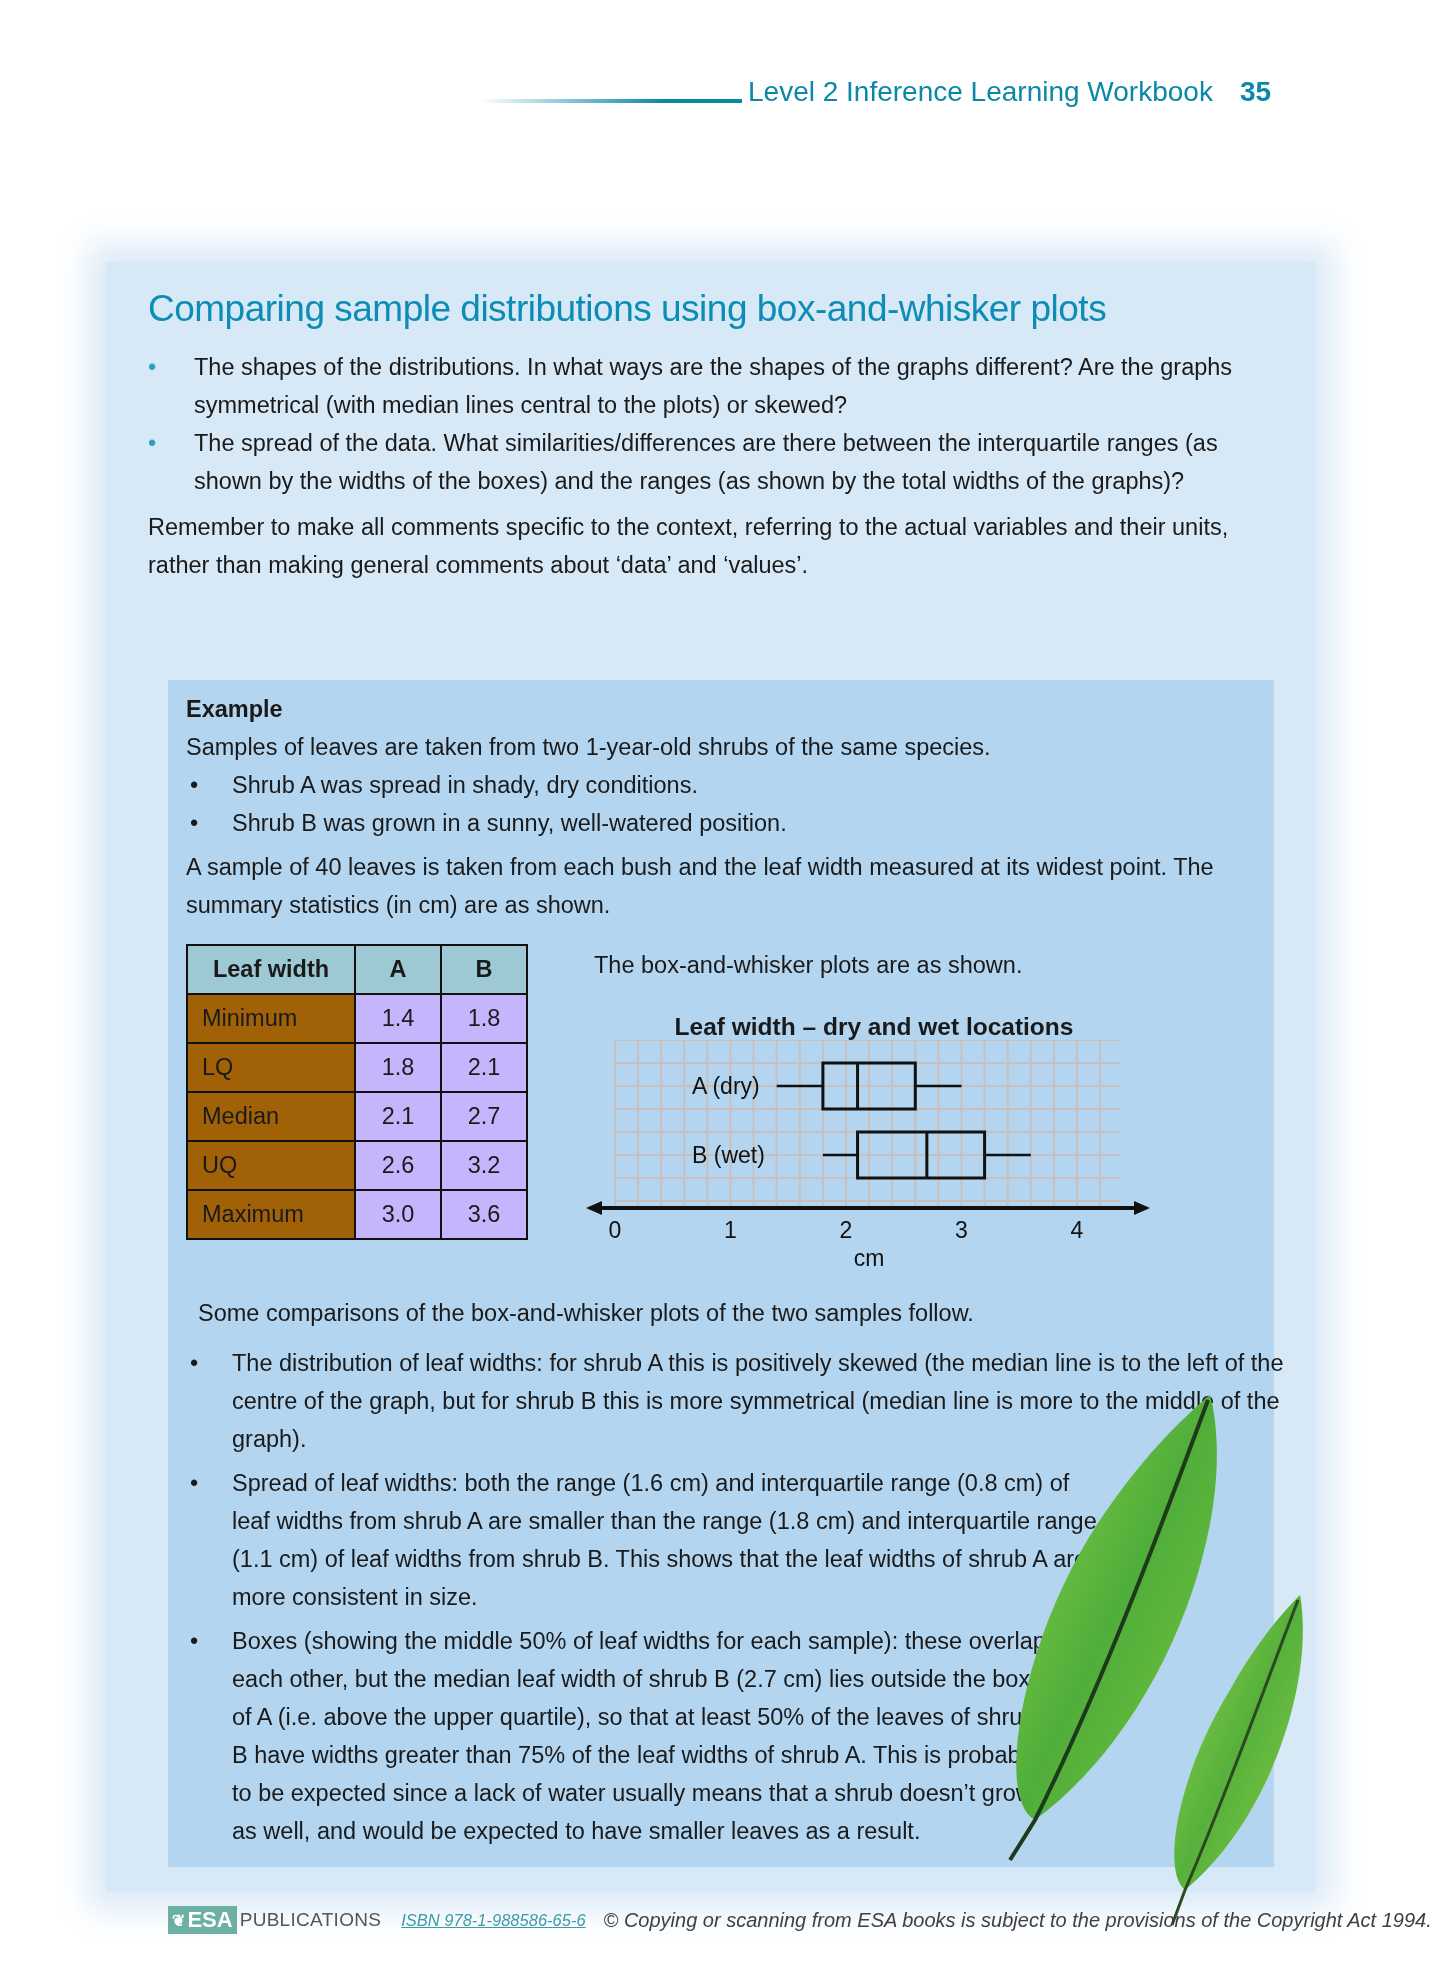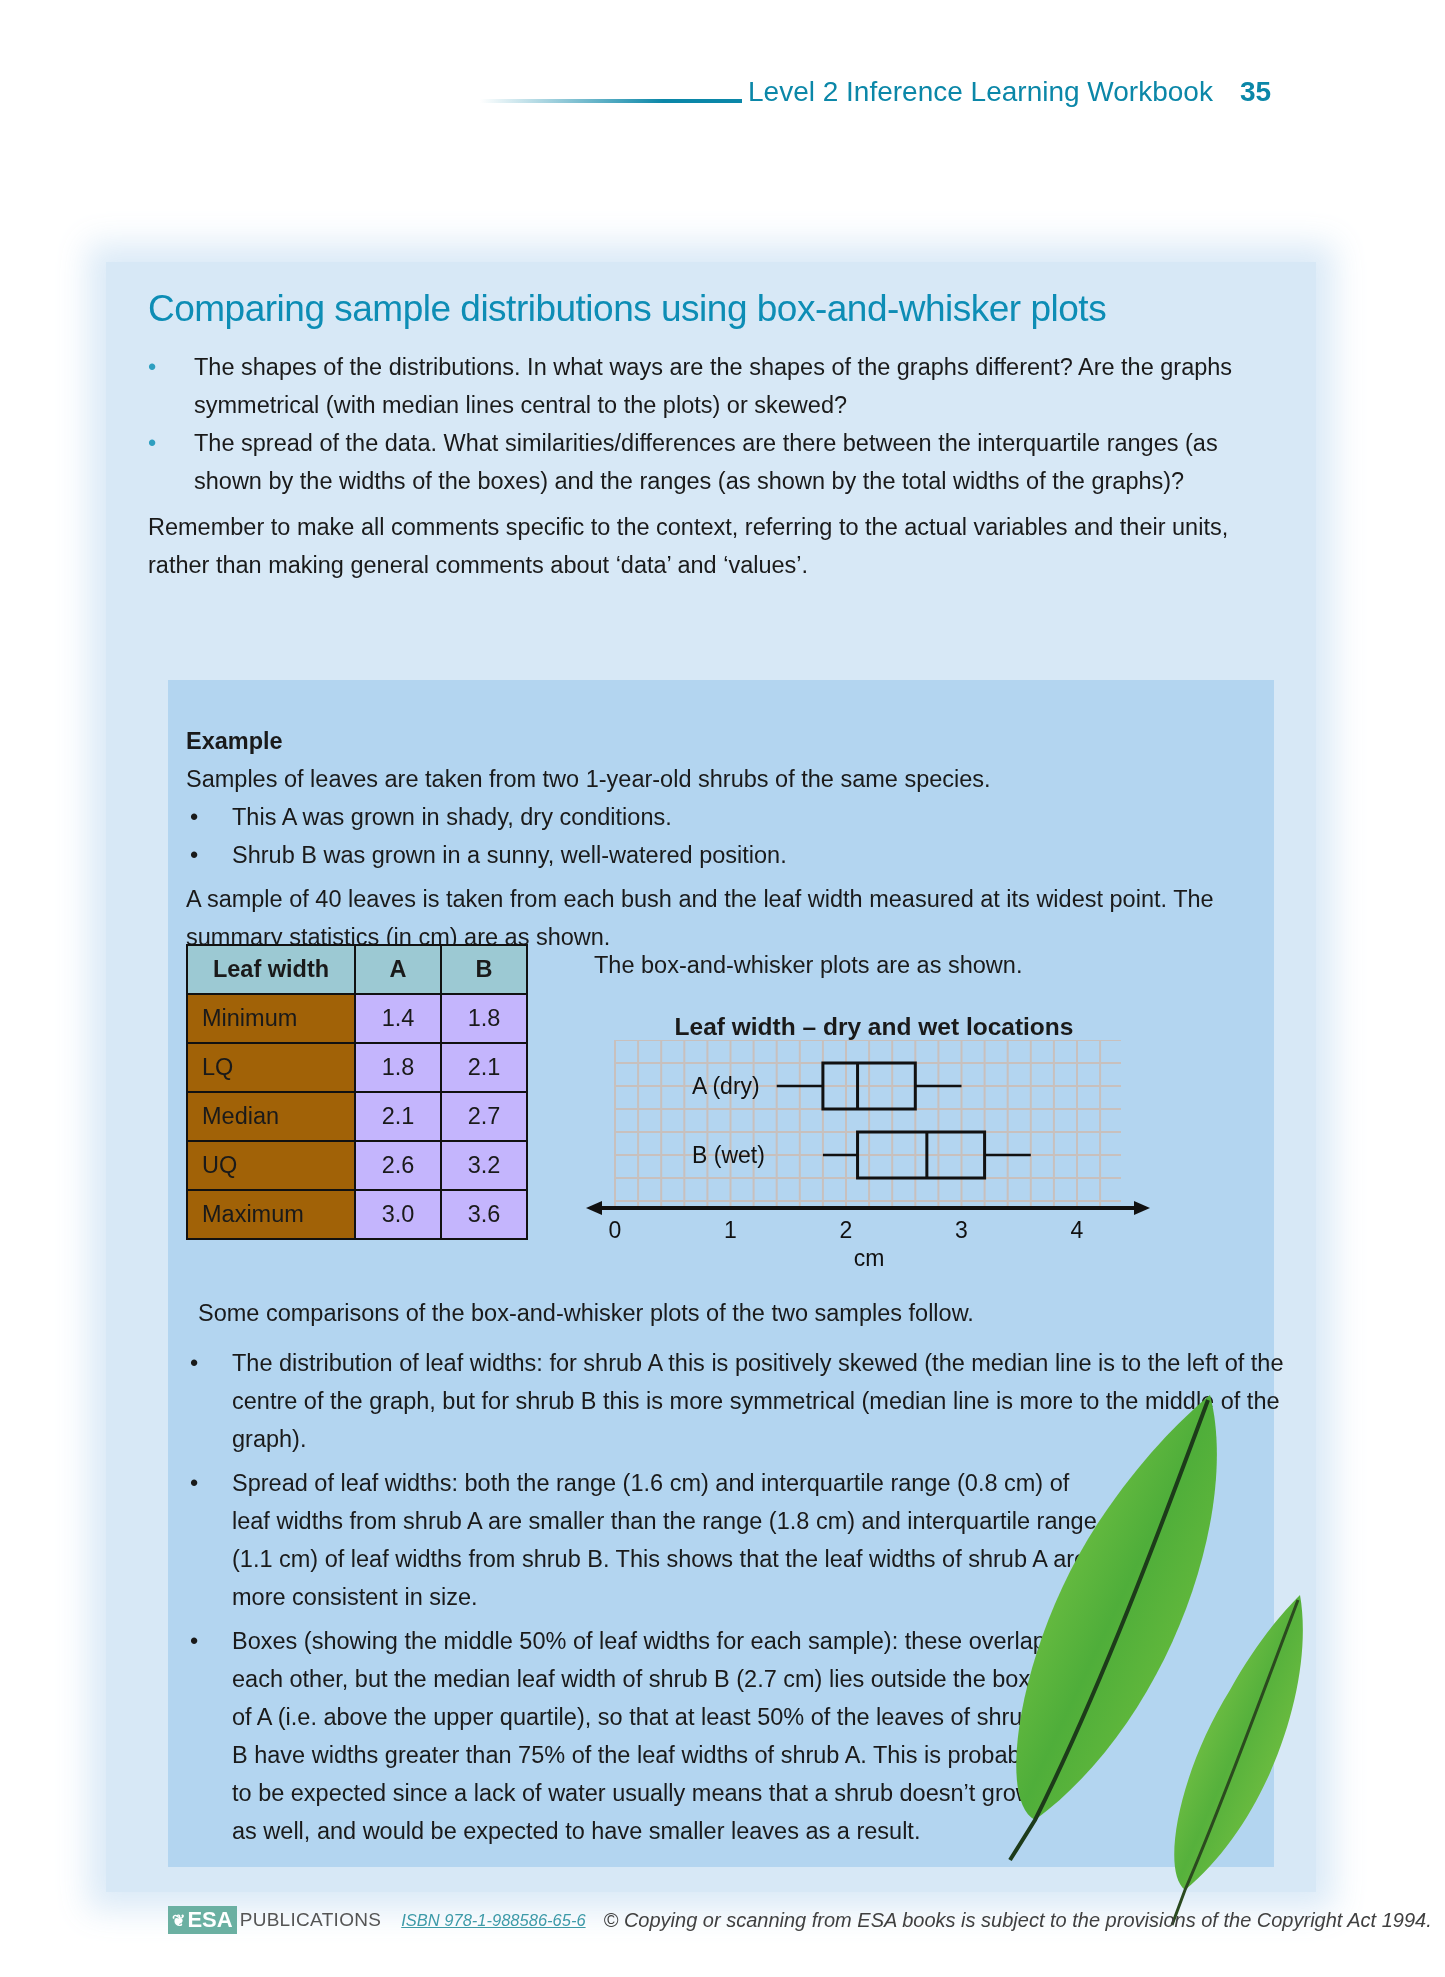--- a/index.html
+++ b/index.html
@@ -31,21 +31,21 @@
   }
   .intro p { margin:0; }
   .intro b { font-weight:bold; }
   .teal-list { list-style:none; margin:4px 0 8px 0; padding:0; }
   .teal-list li { position:relative; padding-left:46px; }
   .teal-list li .bullet { position:absolute; left:0; top:0; color:#2e9fc0; }
   .example-box {
     position:absolute; left:168px; top:680px; width:1106px; height:1187px; background:#b3d5f0;
   }
   .ex-text {
-    position:absolute; left:186px; top:690px; width:1080px; font-size:23.5px; line-height:38px;margin-top:32px;
+    position:absolute; left:186px; top:690px; width:1080px; font-size:23.5px; line-height:38px;
   }
   .ex-text p { margin:0; }
   .ex-heading { font-weight:bold; }
   .dot-list { list-style:none; margin:0; padding:0; }
   .dot-list li { position:relative; padding-left:46px; }
   .dot-list li .bullet { position:absolute; left:4px; top:0; }
   .gap { height:6px; }
   table.stats {
     position:absolute; left:186px; top:944px; border-collapse:collapse; font-size:23.5px;
   }
@@ -90,21 +90,21 @@
     <li><span class="bullet">•</span><span>The spread of the data. What similarities/differences are there between the interquartile ranges (as shown by the widths of the boxes) and the ranges (as shown by the total widths of the graphs)?</span></li>
   </ul>
   <p>Remember to make all comments specific to the context, referring to the actual variables and their units, rather than making general comments about ‘data’ and ‘values’.</p>
 </div>
 
 <div class="example-box"></div>
 <div class="ex-text">
   <p class="ex-heading">Example</p>
   <p>Samples of leaves are taken from two 1-year-old shrubs of the same species.</p>
   <ul class="dot-list">
-    <li><span class="bullet">•</span><span>This A was grown in shady, dry conditions.</span></li>
+    <li><span class="bullet">•</span><span>Shrub A was spread in shady, dry conditions.</span></li>
     <li><span class="bullet">•</span><span>Shrub B was grown in a sunny, well-watered position.</span></li>
   </ul>
   <div class="gap"></div>
   <p style="width:1080px;">A sample of 40 leaves is taken from each bush and the leaf width measured at its widest point. The summary statistics (in cm) are as shown.</p>
 </div>
 
 <table class="stats">
   <tbody>
       <tr>
     <th class="c0">Leaf width</th>

